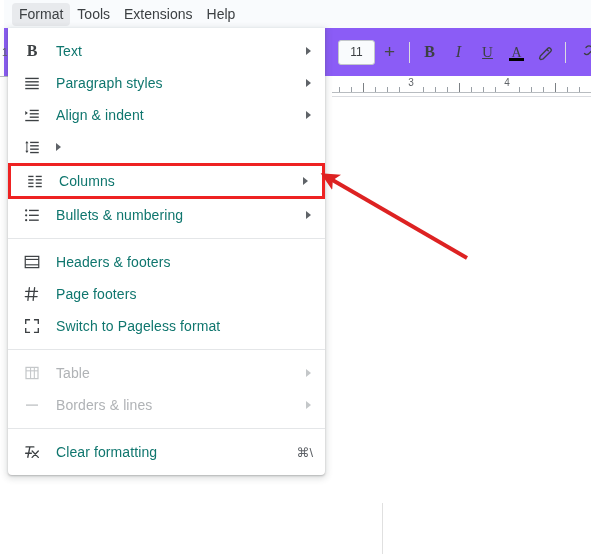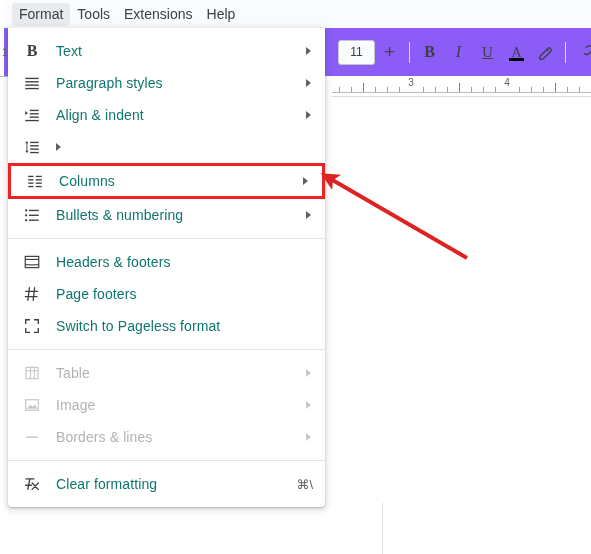--- a/index.html
+++ b/index.html
@@ -380,30 +380,20 @@
             <rect x="9.4" y="4.5" width="1.4" height="15" fill="#c4c7c9"></rect>
             <rect x="14.4" y="4.5" width="1.4" height="15" fill="#c4c7c9"></rect>
           </svg>
         </span>
         <span class="mi-label">Table</span>
         <span class="mi-arrow"></span>
       </div>
       <div class="mi disabled">
         <span class="mi-icon">
           <svg width="18" height="18" viewBox="0 0 24 24">
-            <rect x="3.5" y="5" width="17" height="14" fill="none" stroke="#c4c7c9" stroke-width="1.6"></rect>
-            <path d="M5 17 L10 11.5 L13 14.5 L16 11 L19 17 Z" fill="#c4c7c9"></path>
-          </svg>
-        </span>
-        <span class="mi-label">Image</span>
-        <span class="mi-arrow"></span>
-      </div>
-      <div class="mi disabled">
-        <span class="mi-icon">
-          <svg width="18" height="18" viewBox="0 0 24 24">
             <rect x="4" y="11.2" width="16" height="1.9" fill="#c4c7c9"></rect>
           </svg>
         </span>
         <span class="mi-label">Borders &amp; lines</span>
         <span class="mi-arrow"></span>
       </div>
       <div class="mi-sep"></div>
       <div class="mi">
         <span class="mi-icon">
           <svg width="18" height="18" viewBox="0 0 24 24">

